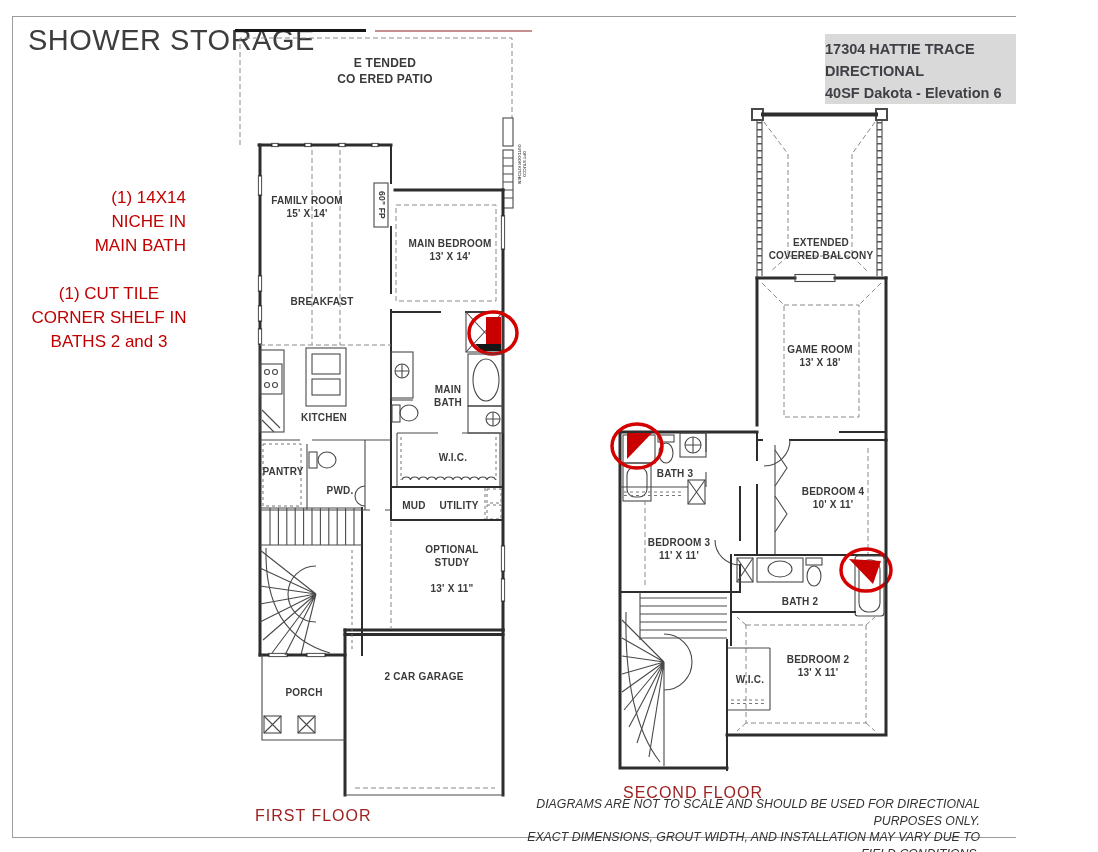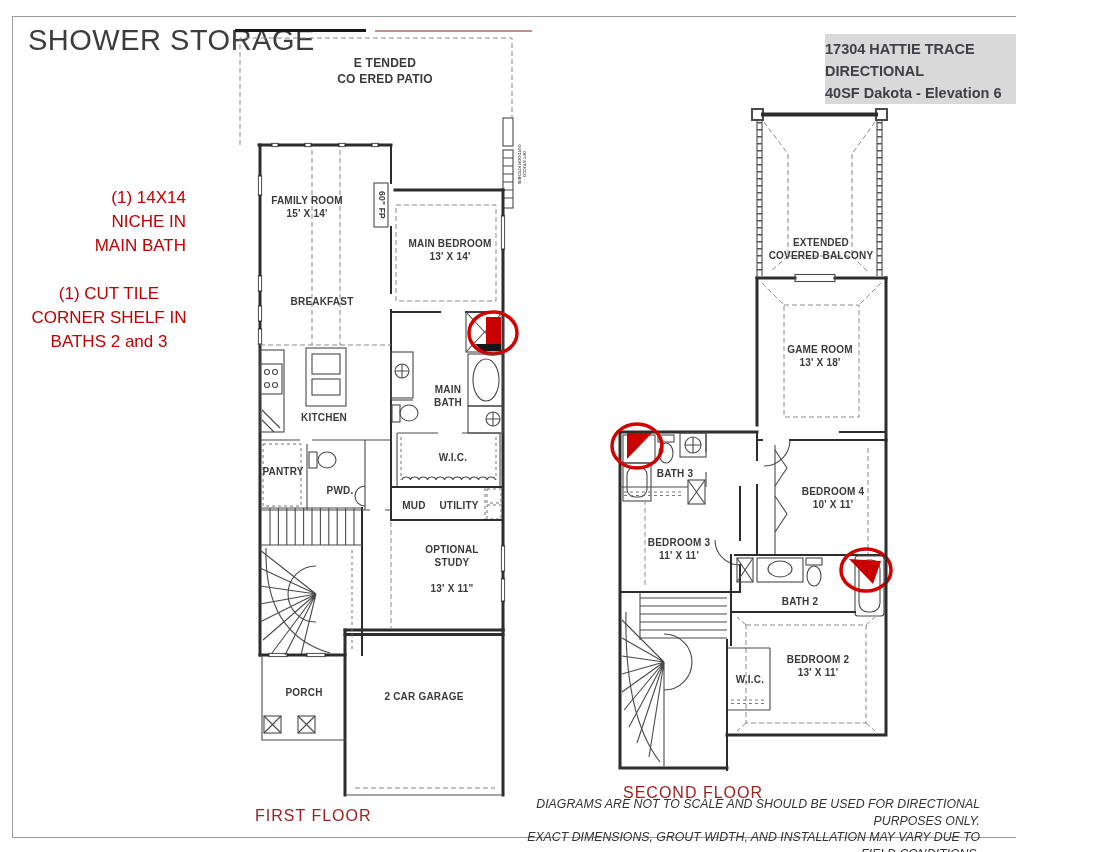--- a/index.html
+++ b/index.html
@@ -205,21 +205,21 @@
   <div class="rl" style="left:324px;top:417px;">KITCHEN</div>
   <div class="rl" style="left:453px;top:457px;">W.I.C.</div>
   <div class="rl" style="left:283px;top:471px;">PANTRY</div>
   <div class="rl" style="left:340px;top:490px;">PWD.</div>
   <div class="rl" style="left:414px;top:505px;">MUD</div>
   <div class="rl" style="left:459px;top:505px;">UTILITY</div>
   <div class="rl" style="left:452px;top:556px;">OPTIONAL
 STUDY</div>
   <div class="rl" style="left:452px;top:588px;">13' X 11"</div>
   <div class="rl" style="left:304px;top:692px;">PORCH</div>
-  <div class="rl" style="left:424px;top:696px;">2 CAR GARAGE</div>
+  <div class="rl" style="left:424px;top:676px;">2 CAR GARAGE</div>
   <div class="rl rot tiny" style="left:521px;top:164px;">OPT STUCCO
 OUTDOOR KITCHEN</div>
 
   <svg style="left:605px;top:105px;" width="295" height="680" viewBox="605 105 295 680">
 
     <g>
       <rect class="t1f" x="752" y="109" width="11" height="11" style="stroke-width:2"></rect>
       <rect class="t1f" x="876" y="109" width="11" height="11" style="stroke-width:2"></rect>
       <path class="w4" d="M763,114.5 H876"></path>
       <path class="t1" d="M757,120 V276 M762,120 V276 M877,120 V276 M882,120 V276"></path>

